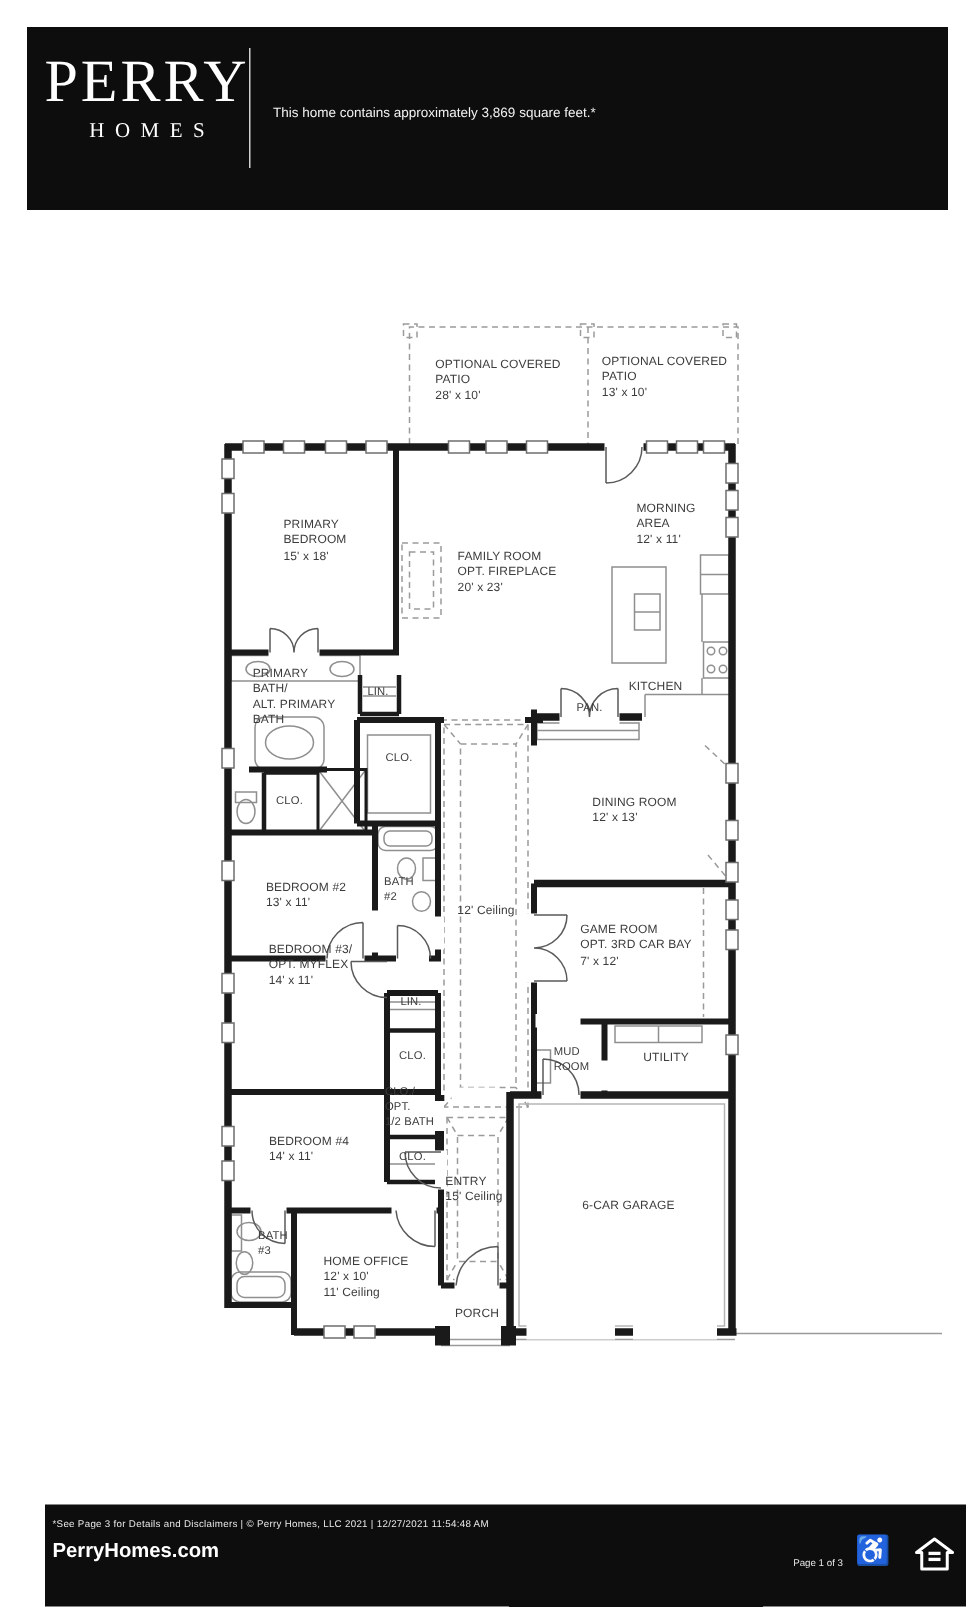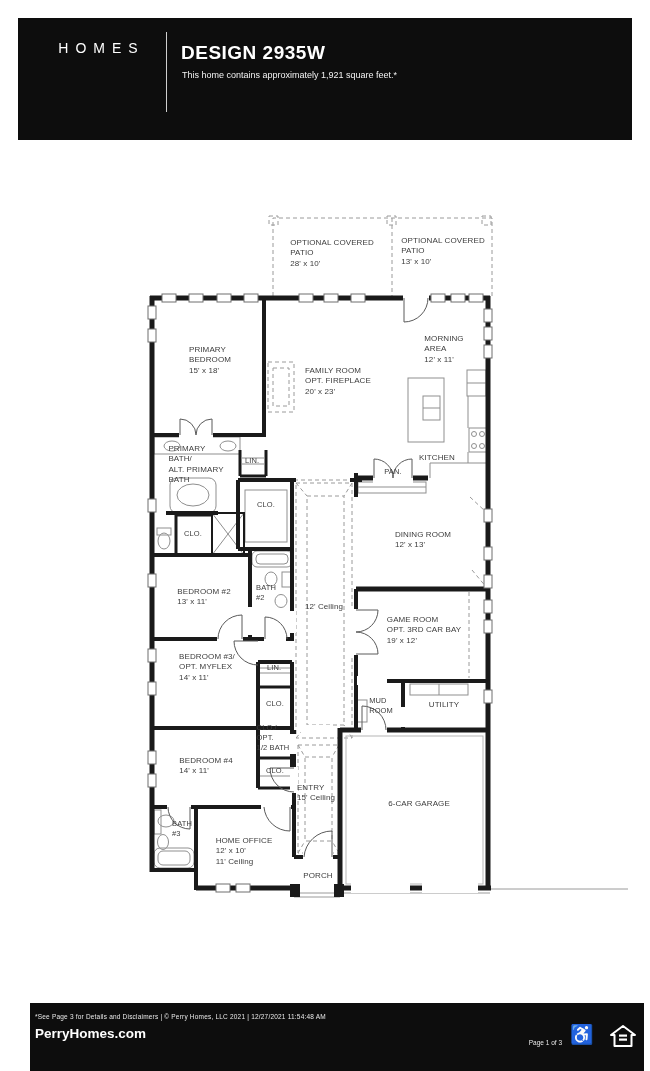--- a/index.html
+++ b/index.html
@@ -2,21 +2,21 @@
 <html><head>
 <meta charset="utf-8">
 <style>
   html,body{margin:0;padding:0;background:#fff;}
   body{width:650px;height:1071px;position:relative;font-family:"Liberation Sans",sans-serif;overflow:hidden;}
   .bar{position:absolute;left:18px;width:614px;background:#0d0d0d;color:#fff;}
   #header-bar{top:18px;height:122px;}
   #footer-bar{top:1003px;height:72px;margin-left:12px;}
   .brand{position:absolute;left:10px;top:16px;width:140px;text-align:center;color:#fff;}
   .brand-top{font-family:"Liberation Serif",serif;font-size:40px;font-weight:400;letter-spacing:2px;line-height:1;}
-  .brand-bottom{font-size:14px;letter-spacing:7px;margin-top:6px;padding-left:7px;}
+  .brand-bottom{font-size:14px;letter-spacing:7px;margin-top:6px;padding-left:7px;font-family:Liberation Serif, serif;}
   .hdr-divider{position:absolute;left:148px;top:14px;width:1px;height:80px;background:#cfcfcf;}
   .hdr-title{position:absolute;left:163px;top:24px;font-size:19px;font-weight:bold;letter-spacing:.5px;}
   .hdr-subtitle{position:absolute;left:164px;top:52px;font-size:9px;color:#f2f2f2;}
   .ftr-disclaimer{position:absolute;left:5px;top:10px;font-size:6.5px;color:#e8e8e8;letter-spacing:.2px;}
   .ftr-site{position:absolute;left:5px;top:23px;font-size:13.5px;font-weight:bold;}
   .ftr-page{position:absolute;right:82px;top:36px;font-size:6.5px;color:#e8e8e8;}
   .ftr-access{position:absolute;right:50px;top:22px;font-size:19px;color:#fff;line-height:1;}
   .ftr-house{position:absolute;right:8px;top:21px;}
   #plan-svg{position:absolute;left:0;top:0;}
   .lbl{position:absolute;transform:translateX(-50%);
@@ -232,25 +232,25 @@
 <div class="lbl sm" style="left:252px;top:456px">LIN.</div>
 <div class="lbl sm" style="left:266px;top:500px">CLO.</div>
 <div class="lbl sm" style="left:193px;top:529px">CLO.</div>
 <div class="lbl" style="left:204px;top:587px">BEDROOM #2
 13' x 11'</div>
 <div class="lbl sm" style="left:266px;top:583px">BATH
 #2</div>
 <div class="lbl" style="left:324px;top:602px">12' Ceiling</div>
 <div class="lbl" style="left:424px;top:615px">GAME ROOM
 OPT. 3RD CAR BAY
-19' x 12'</div>
+7' x 12'</div>
 <div class="lbl sm" style="left:381px;top:696px">MUD
 ROOM</div>
 <div class="lbl" style="left:444px;top:700px">UTILITY</div>
-<div class="lbl" style="left:207px;top:652px">BEDROOM #3/
+<div class="lbl" style="left:207px;top:628px">BEDROOM #3/
 OPT. MYFLEX
 14' x 11'</div>
 <div class="lbl sm" style="left:274px;top:663px">LIN.</div>
 <div class="lbl sm" style="left:275px;top:699px">CLO.</div>
 <div class="lbl sm" style="left:273px;top:723px">CLO./
 OPT.
 1/2 BATH</div>
 <div class="lbl" style="left:206px;top:756px">BEDROOM #4
 14' x 11'</div>
 <div class="lbl sm" style="left:275px;top:766px">CLO.</div>
@@ -259,25 +259,25 @@
 <div class="lbl sm" style="left:182px;top:819px">BATH
 #3</div>
 <div class="lbl" style="left:244px;top:836px">HOME OFFICE
 12' x 10'
 11' Ceiling</div>
 <div class="lbl" style="left:318px;top:871px">PORCH</div>
 <div class="lbl" style="left:419px;top:799px">6-CAR GARAGE</div>
 
 <div class="bar" id="header-bar">
   <div class="brand">
+    <div class="brand-top">PERRY</div>
     <div class="brand-bottom">HOMES</div>
   </div>
   <div class="hdr-divider"></div>
-  <div class="hdr-title">DESIGN 2935W</div>
-  <div class="hdr-subtitle">This home contains approximately 1,921 square feet.*</div>
+  <div class="hdr-subtitle">This home contains approximately 3,869 square feet.*</div>
 </div>
 
 <div class="bar" id="footer-bar">
   <div class="ftr-disclaimer">*See Page 3 for Details and Disclaimers   |   © Perry Homes, LLC 2021   |   12/27/2021 11:54:48 AM</div>
   <div class="ftr-site">PerryHomes.com</div>
   <div class="ftr-page">Page 1 of 3</div>
   <div class="ftr-access">♿</div>
   <div class="ftr-house">
     <svg width="26" height="24" viewBox="0 0 26 24">
       <path d="M13 2 L25 11 H21.5 V22 H4.5 V11 H1 Z" fill="none" stroke="#ffffff" stroke-width="2" stroke-linejoin="round"></path>

